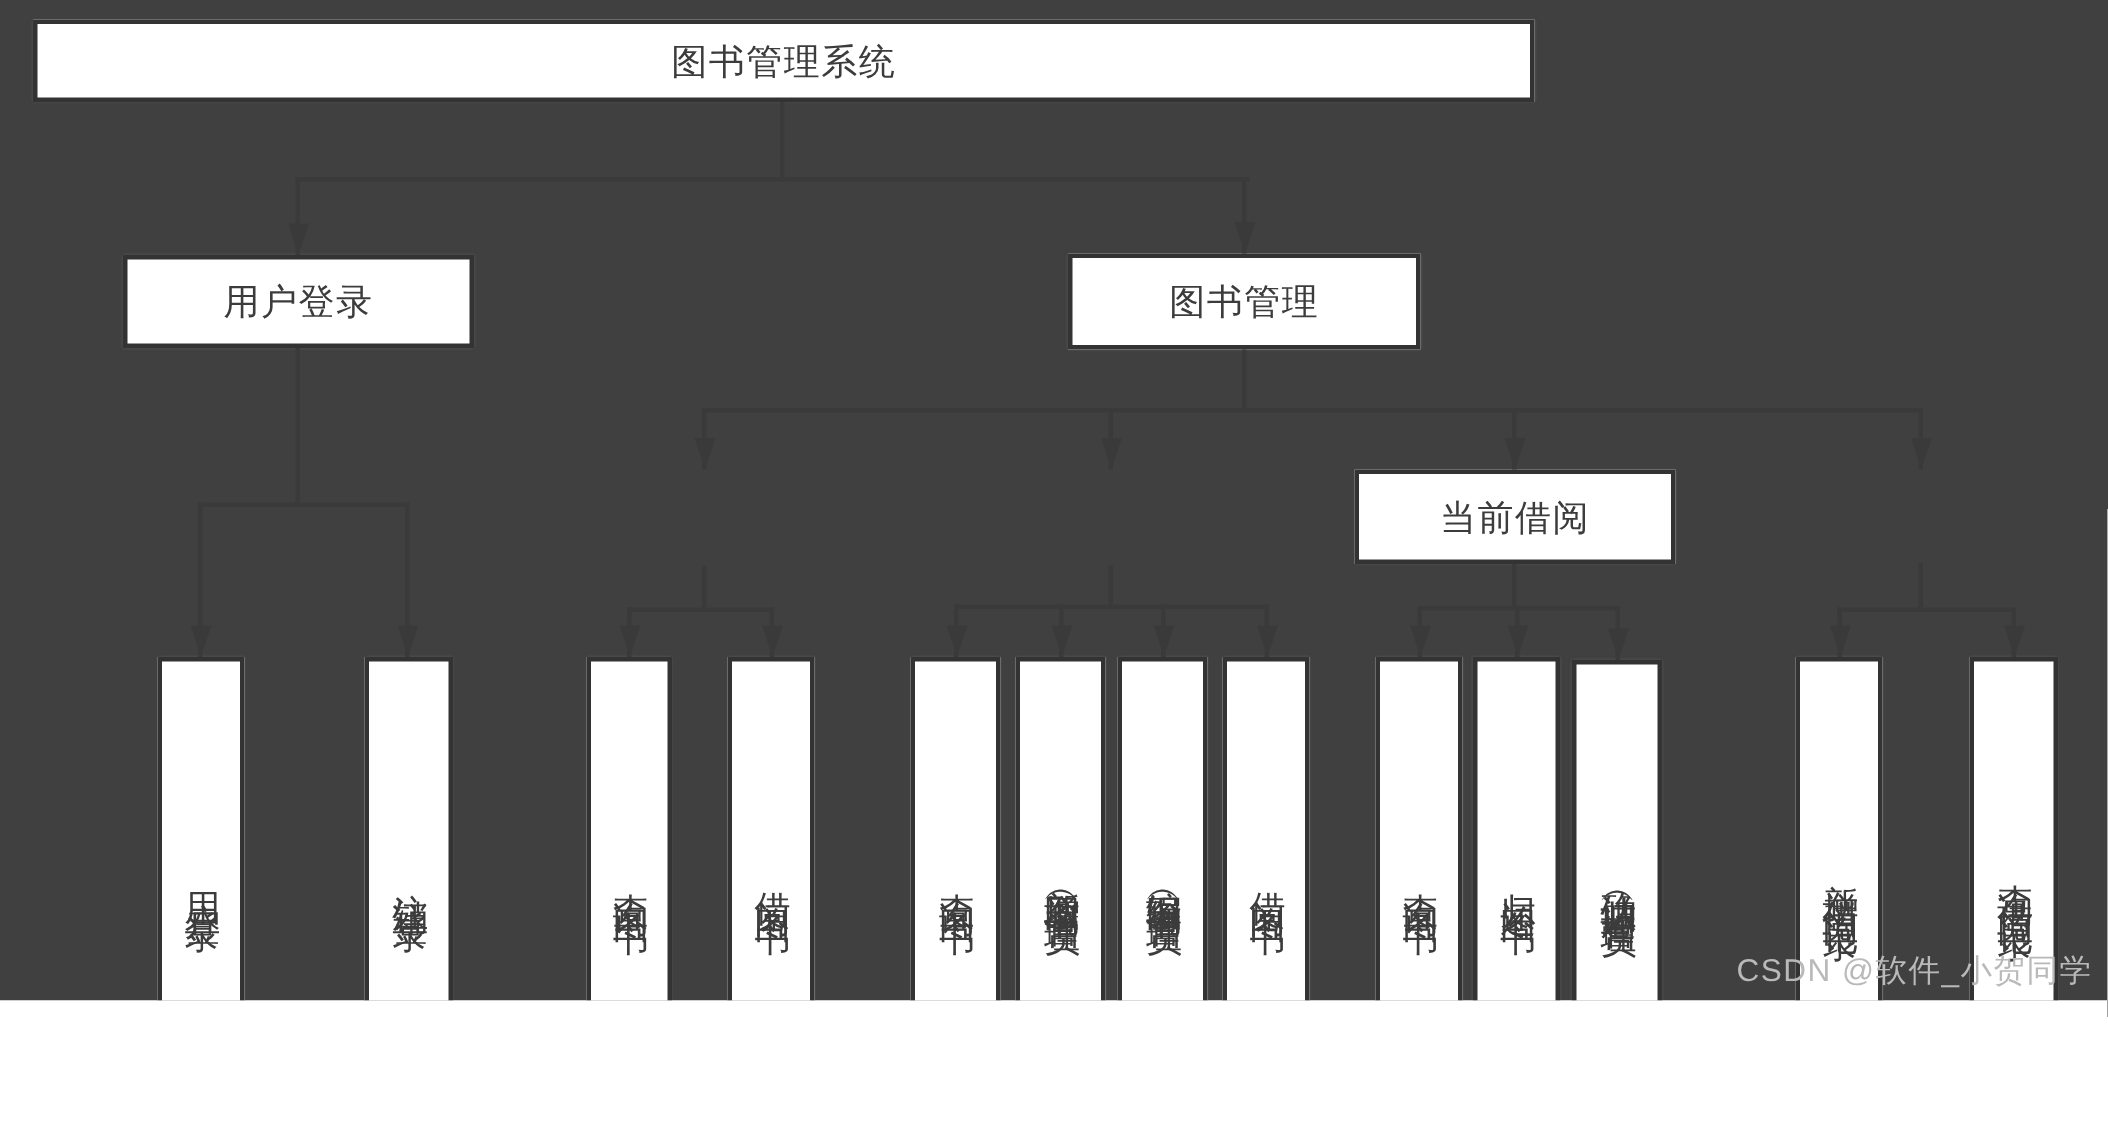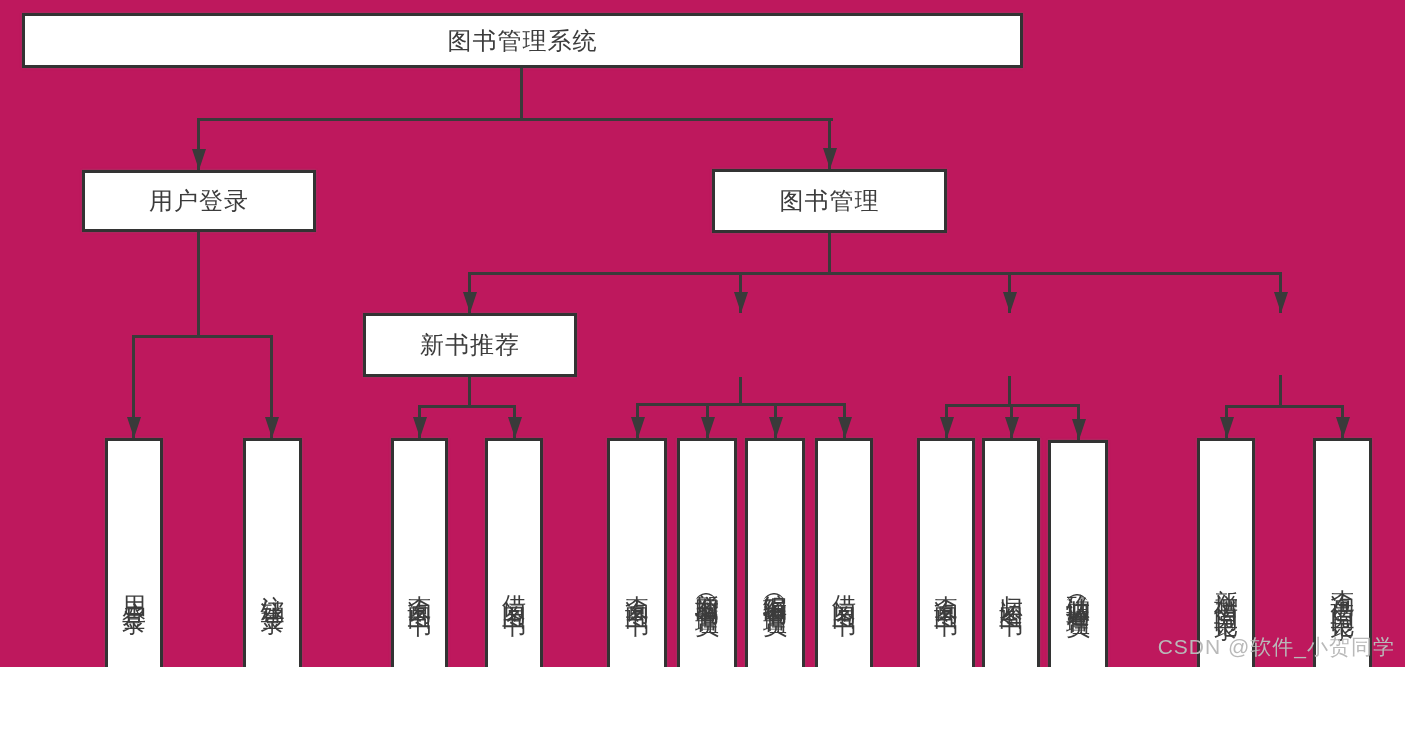--- a/index.html
+++ b/index.html
@@ -1,18 +1,18 @@
 <!DOCTYPE html>
 <html><head>
 <meta charset="utf-8">
 <style>
   html,body { margin:0; padding:0; background:#ffffff; }
   #stage {
     position:relative; width:1405px; height:667px;
-    background:#be185d; overflow:hidden;
+    background:#404040; overflow:hidden;
     font-family:"Liberation Sans", sans-serif;
     color:#3c3c3c;
   }
   .box {
     position:absolute; box-sizing:border-box;
     border:3px solid #333333; background:#ffffff;
     display:flex; align-items:center; justify-content:center;
     box-shadow:0 0 2px rgba(110,110,110,.55);
   }
   .hlabel { font-size:24px; letter-spacing:1px; white-space:nowrap; }
@@ -45,25 +45,25 @@
   </div>
 
   <div class="box" style="left:82px;top:170px;width:234px;height:62px;">
     <span class="hlabel">用户登录</span>
   </div>
 
   <div class="box" style="left:712px;top:169px;width:235px;height:64px;">
     <span class="hlabel">图书管理</span>
   </div>
 
-  <div class="box" style="left:363px;top:313px;width:214px;height:64px;">
-    <span class="hlabel">新书推荐</span>
-  </div>
 
 
+  <div class="box" style="left:903px;top:313px;width:214px;height:63px;">
+    <span class="hlabel">当前借阅</span>
+  </div>
 
 
   <div class="box" style="left:105px;top:438px;width:58px;height:299px;">
     <span class="vtext">用户登录</span>
   </div>
   <div class="box" style="left:243px;top:438px;width:59px;height:299px;">
     <span class="vtext">注销登录</span>
   </div>
 
   <div class="box" style="left:391px;top:438px;width:57px;height:299px;">

